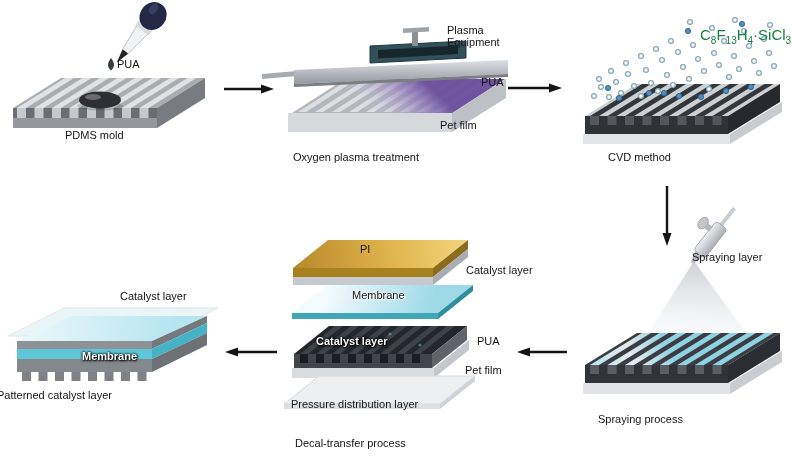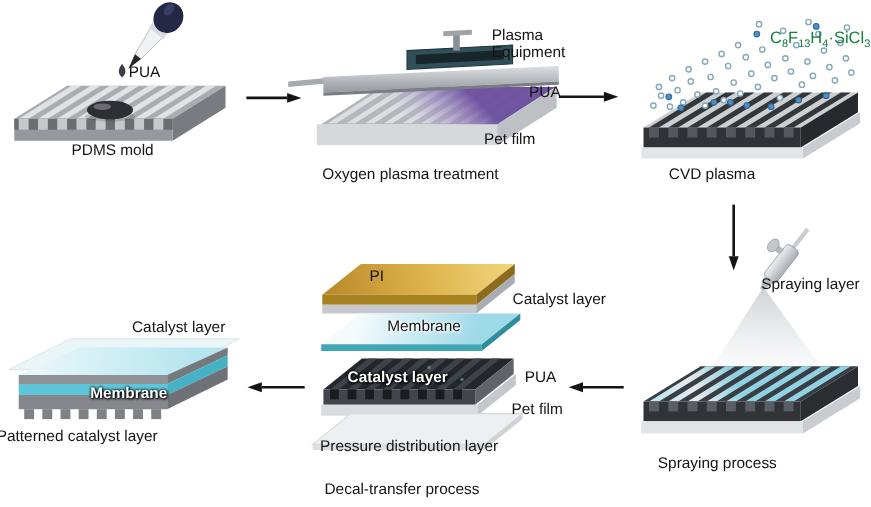--- a/index.html
+++ b/index.html
@@ -1,19 +1,19 @@
 <!DOCTYPE html>
 <html><head>
 <meta charset="utf-8">
 <style>
   html,body{margin:0;padding:0;background:#fff;}
   #stage{position:relative;width:792px;height:461px;background:#ffffff;overflow:hidden;
          font-family:"Liberation Sans",sans-serif;}
   #art{position:absolute;left:0;top:0;}
-  .lbl{position:absolute;font-size:14px;line-height:1.12;color:#141414;white-space:nowrap;}
+  .lbl{position:absolute;font-size:11px;line-height:1.12;color:#141414;white-space:nowrap;}
   .wrap{white-space:normal;}
   .ctr{text-align:left;}
   .lbl-white{color:#fff;text-shadow:0 0 2px #000,0 0 3px #000,1px 1px 2px #000;font-weight:bold;}
   .lbl-halo{text-shadow:0 0 2px #fff,0 0 4px #fff,1px 1px 2px #fff;}
   .formula{font-size:15px;color:#15803d;}
   .formula sub{font-size:10px;}
 </style>
 </head>
 <body>
 
@@ -348,26 +348,26 @@
 
 <div class="lbl" style="left:117px;top:58px;">PUA</div>
 <div class="lbl ctr" style="left:65px;top:129px;width:120px;">PDMS mold</div>
 
 <div class="lbl wrap" style="left:447px;top:24px;width:84px;">Plasma Equipment</div>
 <div class="lbl" style="left:481px;top:76px;">PUA</div>
 <div class="lbl" style="left:440px;top:119px;">Pet film</div>
 <div class="lbl ctr" style="left:293px;top:151px;width:180px;">Oxygen plasma treatment</div>
 
 <div class="lbl formula" style="left:700px;top:27px;"><span>C</span><sub>8</sub><span>F</span><sub>13</sub><span>H</span><sub>4</sub><span>·SiCl</span><sub>3</sub></div>
-<div class="lbl ctr" style="left:608px;top:151px;width:140px;">CVD plasma</div>
+<div class="lbl ctr" style="left:608px;top:151px;width:140px;">CVD method</div>
 
 <div class="lbl wrap ctr" style="left:692px;top:251px;width:96px;">Spraying layer</div>
 <div class="lbl ctr" style="left:598px;top:413px;width:160px;">Spraying process</div>
 
-<div class="lbl" style="left:336px;top:243px;">PI</div>
+<div class="lbl" style="left:360px;top:243px;">PI</div>
 <div class="lbl" style="left:466px;top:264px;">Catalyst layer</div>
 <div class="lbl lbl-halo" style="left:352px;top:289px;">Membrane</div>
 <div class="lbl lbl-white" style="left:316px;top:335px;">Catalyst layer</div>
 <div class="lbl" style="left:477px;top:335px;">PUA</div>
 <div class="lbl" style="left:465px;top:364px;">Pet film</div>
 <div class="lbl" style="left:291px;top:398px;text-align:center;">Pressure distribution layer</div>
 <div class="lbl ctr" style="left:295px;top:437px;width:180px;">Decal-transfer process</div>
 
 <div class="lbl" style="left:120px;top:290px;">Catalyst layer</div>
 <div class="lbl lbl-white" style="left:82px;top:350px;">Membrane</div>

